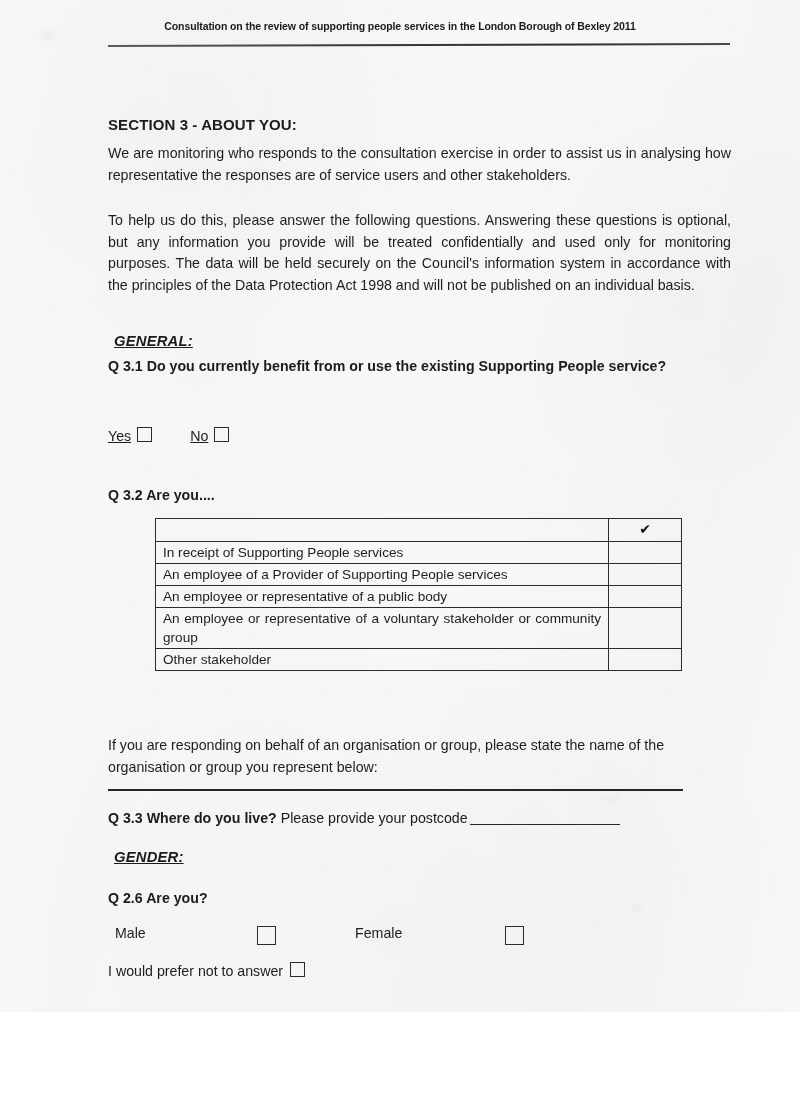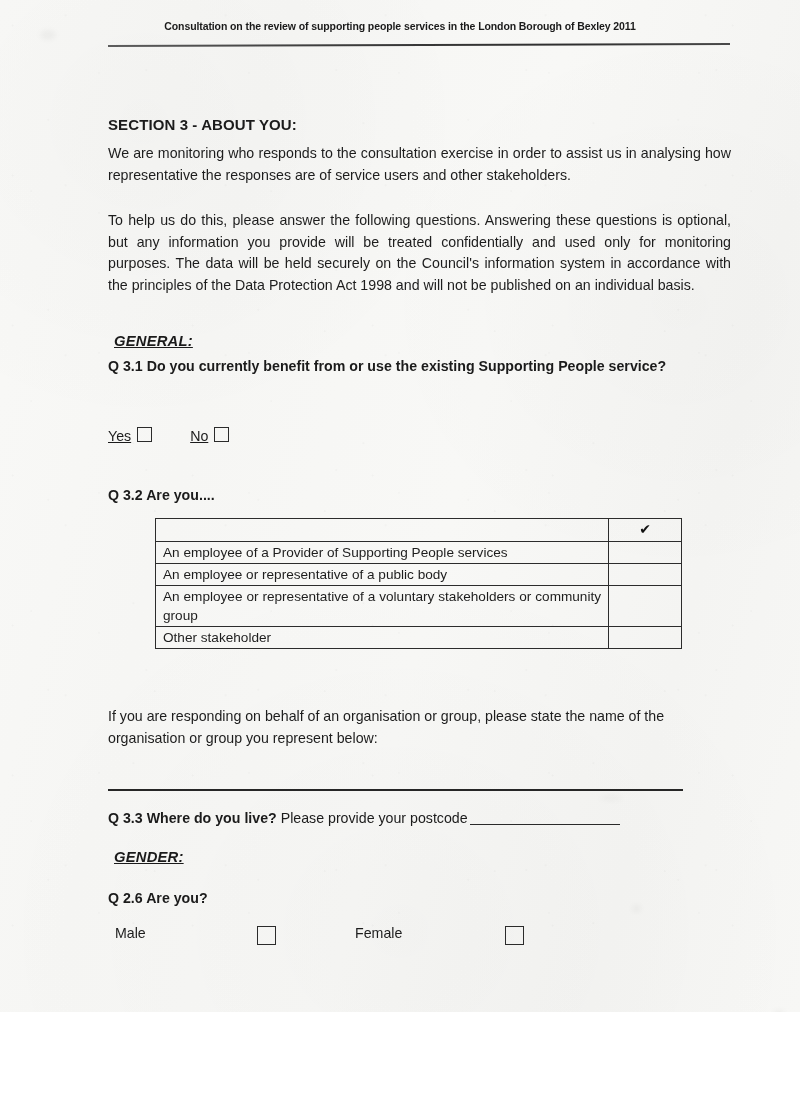--- a/index.html
+++ b/index.html
@@ -190,21 +190,21 @@
     line-height: 20px;
     color: #111;
   }
   #q32-table td.justified {
     text-align: justify;
     padding-right: 7px;
   }
 
   
   #org-note {
-    left: 108px; top: 706px;
+    left: 108px; top: 735px;
     width: 623px;
     font-size: 14.2px;
     line-height: 21.5px;
     color: #1d1d1d;
   }
   #org-rule {
     left: 108px;
     top: 789px;
     width: 575px;
     height: 2px;
@@ -259,29 +259,33 @@
     <span>Are you....</span>
   </div>
 
   <table class="abs" id="q32-table">
     <tbody>
       <tr class="header-row">
         <td></td>
         <td class="tick-col">✔</td>
       </tr>
       <tr>
+        <td>In receipt of Supporting People services</td>
+        <td class="tick-col"></td>
+      </tr>
+      <tr>
         <td>An employee of a Provider of Supporting People services</td>
         <td class="tick-col"></td>
       </tr>
       <tr>
         <td>An employee or representative of a public body</td>
         <td class="tick-col"></td>
       </tr>
       <tr>
-        <td class="justified">An employee or representative of a voluntary stakeholders or community group</td>
+        <td class="justified">An employee or representative of a voluntary stakeholder or community group</td>
         <td class="tick-col"></td>
       </tr>
       <tr>
         <td>Other stakeholder</td>
         <td class="tick-col"></td>
       </tr>
     </tbody>
   </table>
 
   <div class="abs" id="org-note">If you are responding on behalf of an organisation or group, please state the name of the organisation or group you represent below:</div>
@@ -300,16 +304,19 @@
     <span>Are you?</span>
   </div>
 
   <div class="abs" id="gender-row">
     <span class="opt-label male-label">Male</span>
     <span class="cbox large male-box"></span>
     <span class="opt-label female-label">Female</span>
     <span class="cbox large female-box"></span>
   </div>
 
+  <div class="abs" id="prefer-row">
+    <span class="opt-label">I would prefer not to answer</span><span class="cbox"></span>
+  </div>
 
   <div class="abs" id="page-number">- 8 -</div>
 
 </div>
 
 </body></html>

